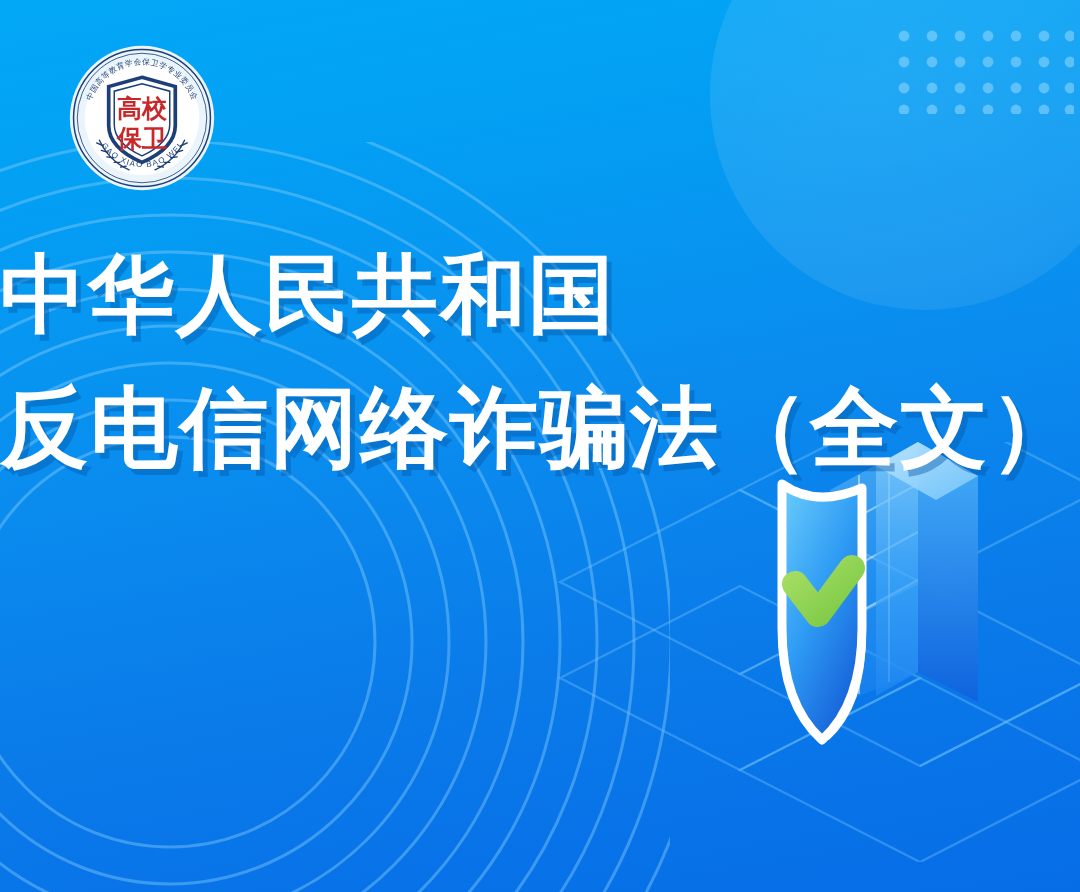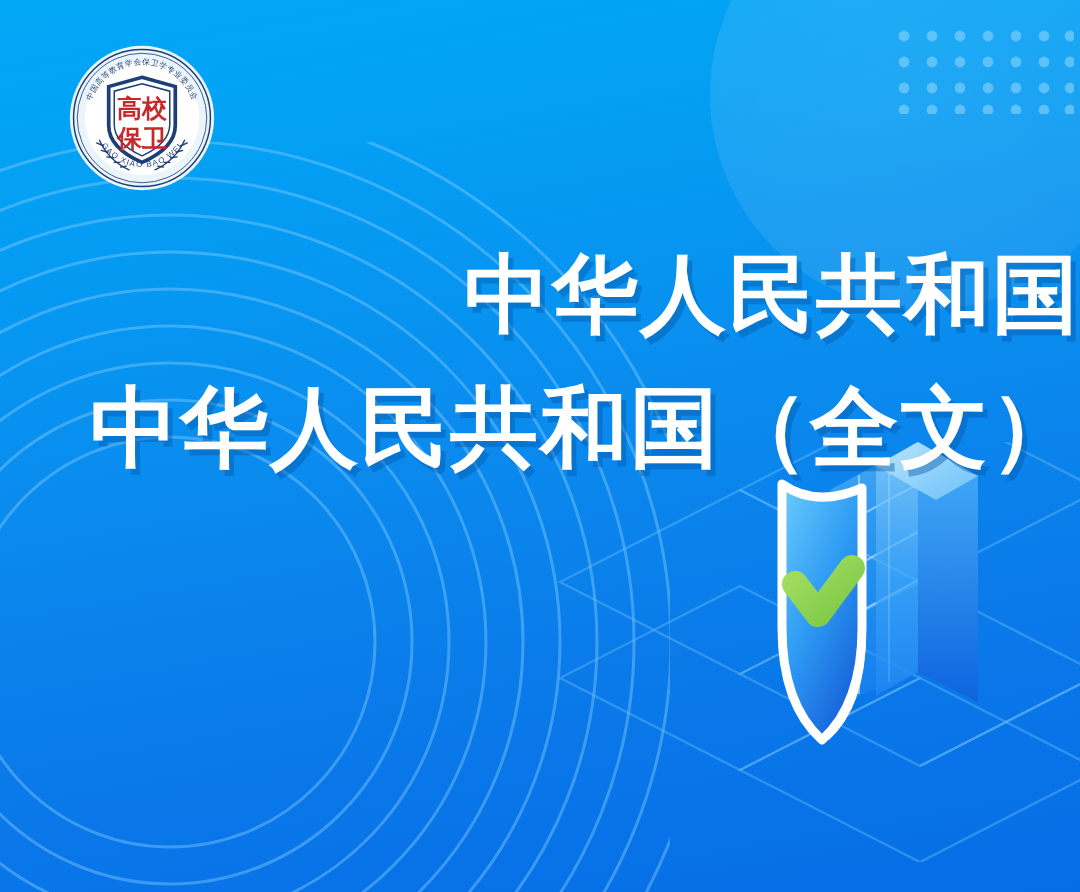--- a/index.html
+++ b/index.html
@@ -68,21 +68,21 @@
     width: 148px;
     height: 148px;
   }
 
   
   .title-block {
     position: absolute;
     left: 0;
     right: 0;
     top: 228px;
-    text-align: right;
+    text-align: left;
     z-index: 4;
   }
   .title-line {
     color: #ffffff;
     font-weight: bold;
     font-size: 86px;
     line-height: 134px;
     letter-spacing: 2px;
     white-space: nowrap;
     text-shadow: 5px 6px 0 rgba(2,86,166,0.42);
@@ -250,16 +250,16 @@
 
     <g>
       <path d="M30 118 Q62 140 104 122 L104 258 Q104 330 67 364 Q30 330 30 258 Z" fill="#ffffff" transform="translate(4,4)" opacity="0.95"></path>
       <path d="M24 112 Q58 136 104 116 L104 256 Q104 332 64 368 Q24 332 24 256 Z" fill="url(#shieldFill)" stroke="#ffffff" stroke-width="9" stroke-linejoin="round"></path>
       <path d="M37 212 L60 242 L94 196" fill="none" stroke="url(#checkFill)" stroke-width="26" stroke-linecap="round" stroke-linejoin="round"></path>
     </g>
   </svg>
 
   <div class="title-block">
     <div class="title-line line1">中华人民共和国</div>
-    <div class="title-line line2">中华人民共和国（全文）</div>
+    <div class="title-line line2">反电信网络诈骗法（全文）</div>
   </div>
 
 </div>
 
 </body></html>

